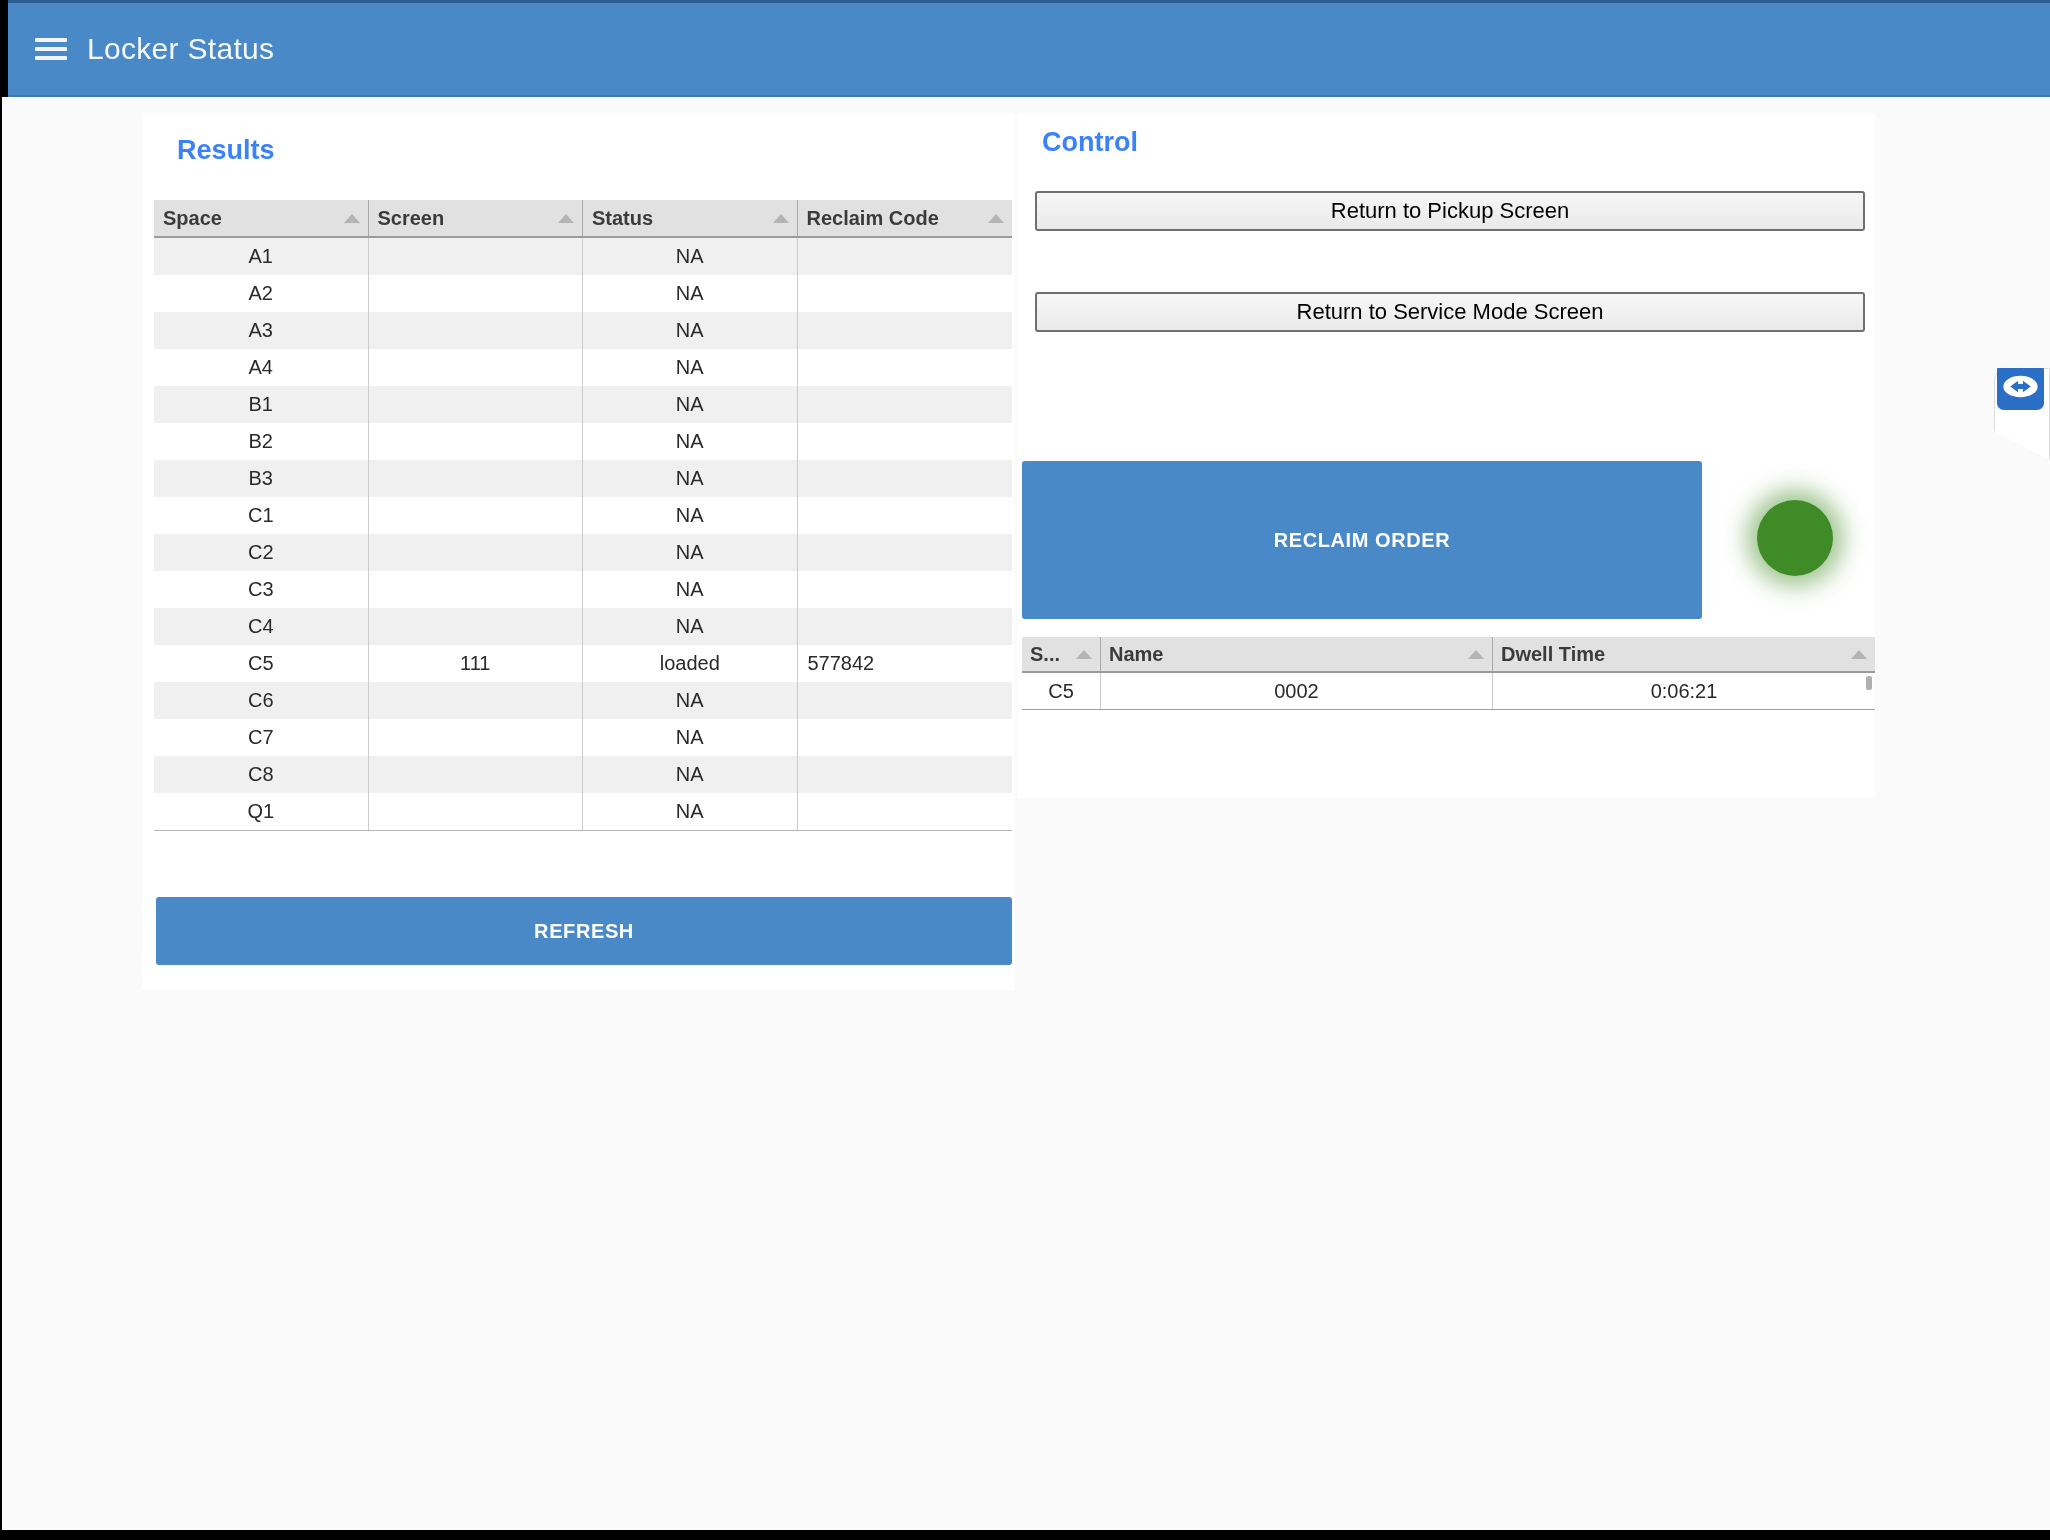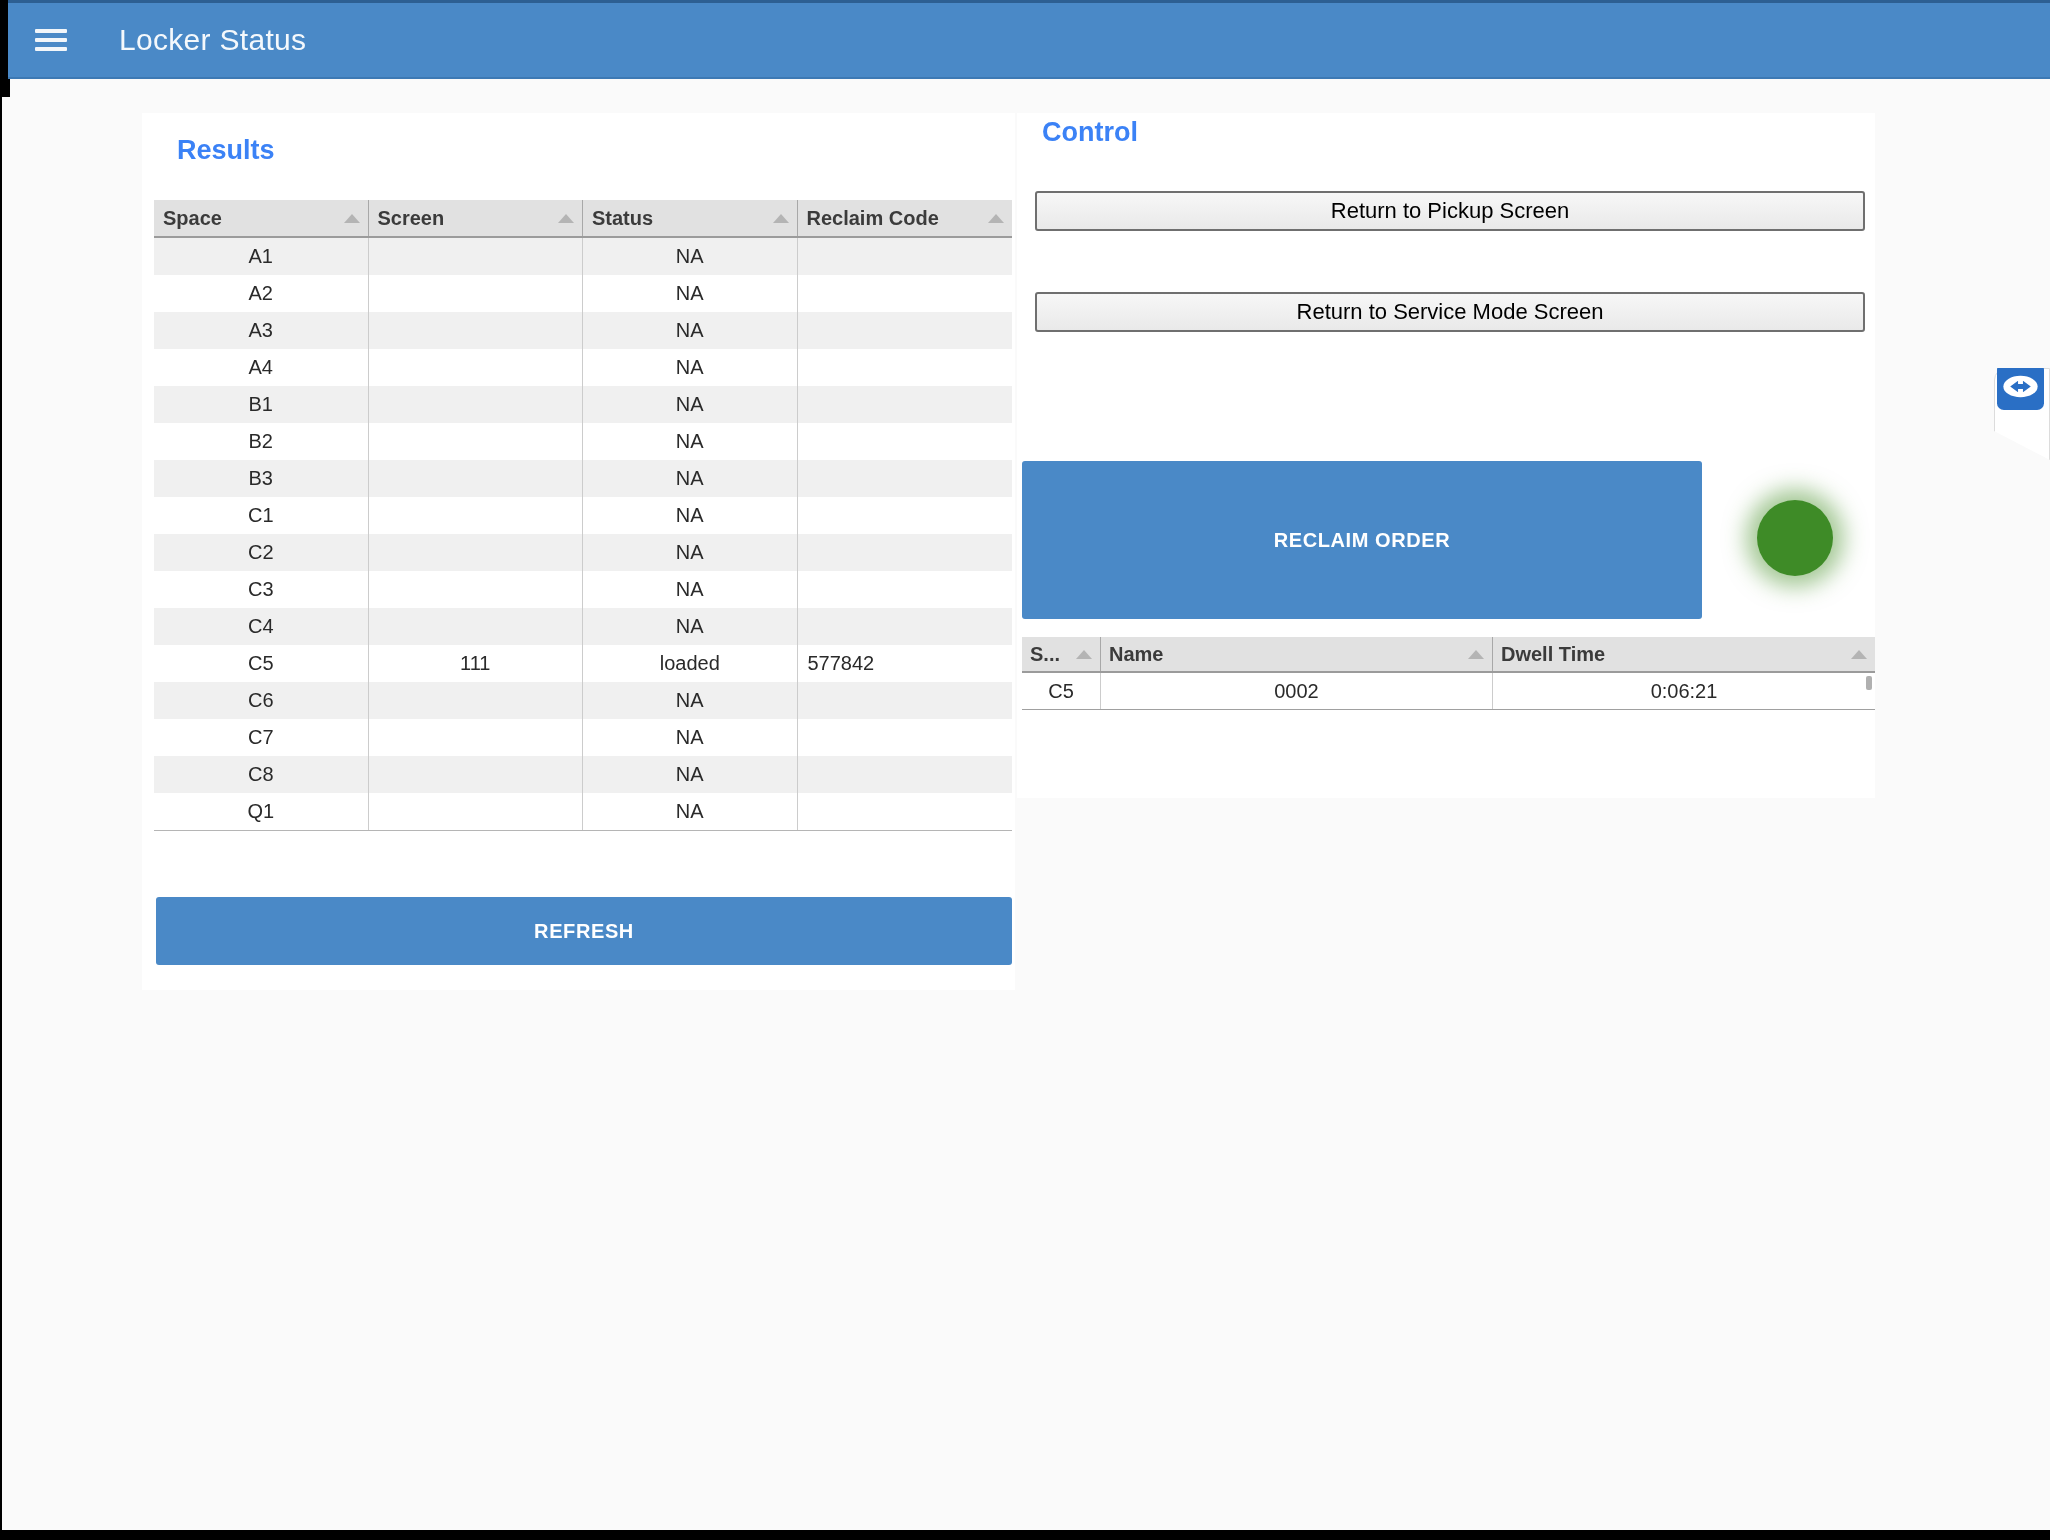--- a/index.html
+++ b/index.html
@@ -3,34 +3,34 @@
 <meta charset="utf-8">
 <style>
   * { margin:0; padding:0; box-sizing:border-box; }
   html,body { width:2050px; height:1540px; overflow:hidden; }
   body { background:#000; font-family:"Liberation Sans","DejaVu Sans",sans-serif; }
 
   .page { position:absolute; left:2px; top:0; width:2048px; height:1530px; background:#fafafa; }
 
   
   .header-black-strip { position:absolute; left:0; top:0; width:8px; height:97px; background:#000; }
-  .app-header { position:absolute; left:6px; top:0; right:0; height:79px;
+  .app-header { position:absolute; left:6px; top:0; right:0; height:97px;
                 background:#4a89c7; border-top:3px solid #2d5f92; border-bottom:2px solid #3d79b4;
-                display:flex; align-items:center;gap:32px; }
+                display:flex; align-items:center; }
   .hamburger { width:32px; margin-left:27px; cursor:pointer; }
   .hamburger .bar { height:4px; background:#f2f6fa; margin:5px 0; border-radius:1px; }
   .app-title { color:#f4f8fc; font-size:30px; margin-left:20px; letter-spacing:0.3px; }
 
   
   .card { position:absolute; background:#fff; }
   .card-results { left:140px; top:113px; width:873px; height:877px; }
   .card-control { left:1015px; top:113px; width:858px; height:685px; }
   .section-heading { color:#3b82f6; font-size:27px; font-weight:bold; }
   .card-results .section-heading { position:absolute; left:35px; top:22px; }
-  .card-control .section-heading { position:absolute; left:25px; top:4px; }
+  .card-control .section-heading { position:absolute; left:25px; top:14px; }
 
   
   .main-table { position:absolute; left:12px; top:87px; width:858px; border-bottom:1px solid #b5b5b5; }
   .thead { display:flex; background:#e1e1e1; border-bottom:2px solid #9b9b9b; height:38px; }
   .th { display:flex; align-items:center; justify-content:space-between; padding:0 8px 0 9px;
         font-size:20px; font-weight:bold; color:#3b3b3b; border-right:1px solid #a8a8a8; cursor:pointer; }
   .th:last-child { border-right:none;gap:20px; }
   .sort-arrow { width:0; height:0; border-left:8px solid transparent; border-right:8px solid transparent;
                 border-bottom:9px solid #b4b4b4; flex:0 0 auto; margin-left:6px; }
   .trow { display:flex; height:37px; }

